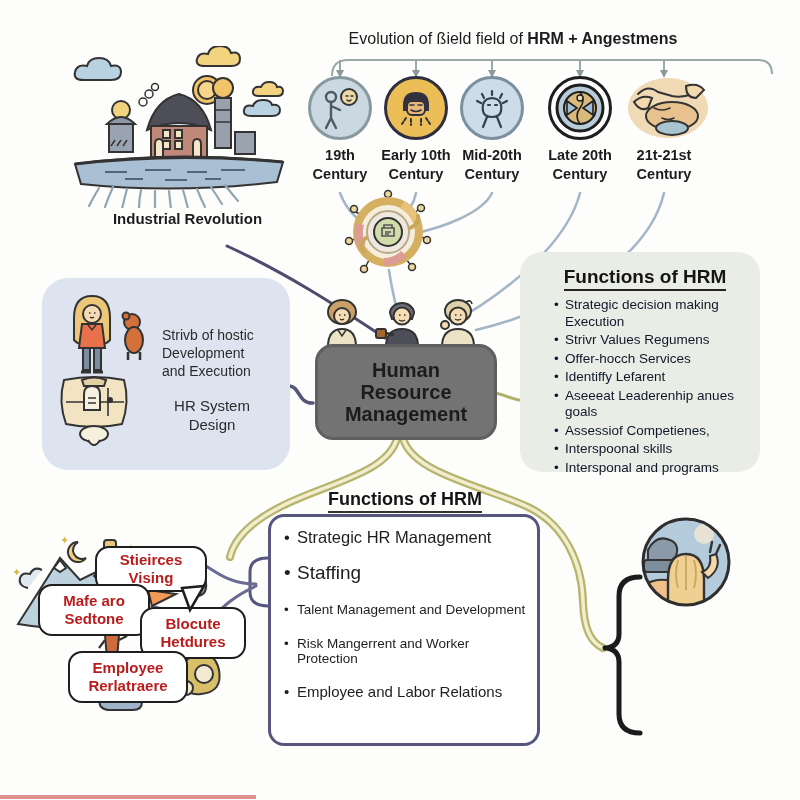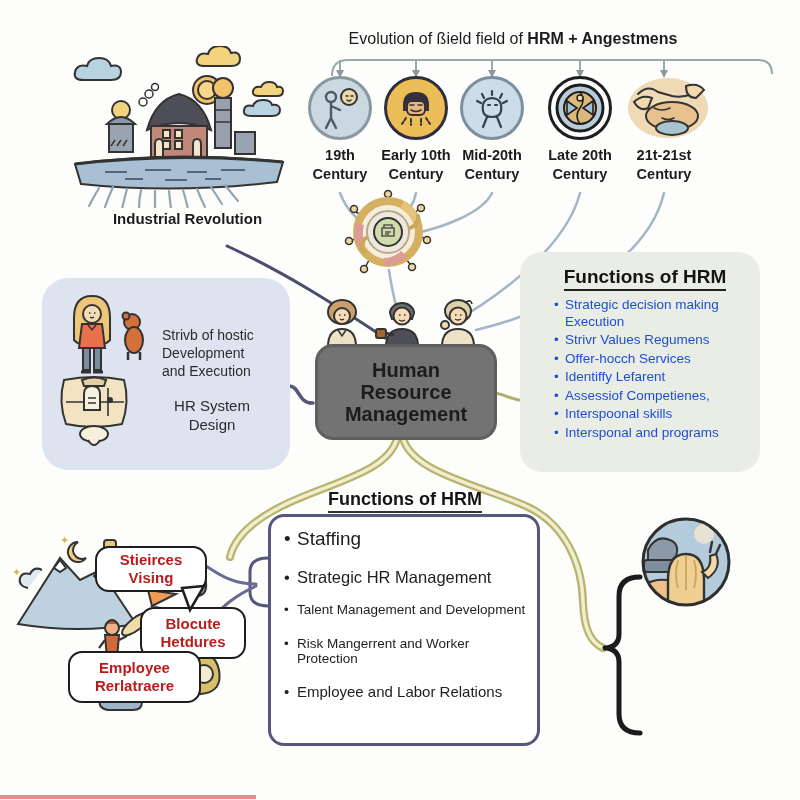--- a/index.html
+++ b/index.html
@@ -28,21 +28,21 @@
   
   .left-box{left:42px;top:278px;width:248px;height:192px;background:#dde4f0;border-radius:26px;z-index:1;}
   .lb-label1{left:162px;top:326px;width:128px;font-size:14px;line-height:18px;color:#2b2b2b;z-index:2;}
   .lb-label2{left:160px;top:396px;width:104px;font-size:15px;line-height:19px;color:#2b2b2b;text-align:center;z-index:2;}
 
   
   .right-box{left:520px;top:252px;width:240px;height:220px;background:#e9ede5;border-radius:22px;z-index:1;}
   .rb-title{left:545px;top:266px;width:200px;text-align:center;z-index:2;}
   .rb-title span{display:inline-block;font-size:19px;font-weight:800;color:#151515;border-bottom:2.5px solid #222;padding-bottom:1px;}
   .rb-list{left:554px;top:297px;width:190px;z-index:2;}
-  .rb-item{font-size:13.5px;line-height:16.5px;color:#1d4ed8;margin-bottom:2px;position:relative;padding-left:11px;}
+  .rb-item{font-size:13.5px;line-height:16.5px;color:#0f172a;margin-bottom:2px;position:relative;padding-left:11px;}
   .rb-item::before{content:"•";position:absolute;left:0;top:0;}
 
   
   .bottom-box{left:268px;top:514px;width:272px;height:232px;background:#ffffff;border:3.5px solid #56567e;border-radius:16px;z-index:2;box-sizing:border-box;}
   .bb-title{left:300px;top:489px;width:210px;text-align:center;z-index:2;}
   .bb-title span{display:inline-block;font-size:18px;font-weight:800;color:#151515;border-bottom:2px solid #333;padding-bottom:1px;}
   .bb-list{left:284px;top:528px;width:244px;z-index:3;}
   .bb-item{position:relative;padding-left:13px;color:#1e1e1e;}
   .bb-item::before{content:"•";position:absolute;left:0;top:0;}
   .bb-0{font-size:16.5px;margin-bottom:15px;font-weight:500;}
@@ -51,21 +51,21 @@
   .bb-3{font-size:13.5px;line-height:17px;margin-bottom:16px;}
   .bb-4{font-size:13.5px;margin-bottom:17px;}
   .bb-5{font-size:15px;}
 
   
   .bubble{background:#fff;border:2.5px solid #1e1e1e;border-radius:14px;display:flex;align-items:center;justify-content:center;
     font-size:15px;font-weight:700;line-height:18px;color:#b91c1c;text-align:center;z-index:2;box-sizing:border-box;}
   .bubble1{left:95px;top:546px;width:112px;height:46px;}
   .bubble2{left:38px;top:584px;width:112px;height:52px;}
   .bubble3{left:140px;top:607px;width:106px;height:52px;}
-  .bubble4{left:68px;top:651px;width:133px;height:52px;}
+  .bubble4{left:68px;top:651px;width:120px;height:52px;}
 
   
   .br-text{left:632px;top:596px;width:160px;font-size:13.5px;line-height:16.5px;font-weight:500;color:#1a1a1a;z-index:2;}
 
   .bottom-edge-line{left:0;top:795px;width:256px;height:4px;background:#e09090;z-index:2;}
 
   svg{display:block;}
 </style>
 </head>
 <body>
@@ -324,20 +324,21 @@
   <div class="abs lb-label2 pre">HR System
 Design</div>
 
   <div class="abs right-box"></div>
   <div class="abs rb-title"><span>Functions of HRM</span></div>
   <div class="abs rb-list">
     <div class="rb-item">Strategic decision making Execution</div>
     <div class="rb-item">Strivr Values Regumens</div>
     <div class="rb-item">Offer-hocch Services</div>
     <div class="rb-item">Identiffy Lefarent</div>
+    <div class="rb-item">Aseeeat Leaderenhip anues goals</div>
     <div class="rb-item">Assessiof Competienes,</div>
     <div class="rb-item">Interspoonal skills</div>
     <div class="rb-item">Intersponal and programs</div>
   </div>
 
   <svg class="abs" style="left:8px;top:528px;z-index:1" width="250" height="200" viewBox="0 0 250 200" fill="none">
     <g stroke="#333" stroke-width="2">
       <path d="M70 14 a10 10 0 1 0 8 16 a8 8 0 0 1 -8 -16 Z" fill="#f0d080"></path>
       <rect x="96" y="12" width="12" height="10" rx="3" fill="#e8c87a"></rect>
       <path d="M10 96 L52 30 L72 52 L92 42 L128 96 Q70 106 10 96 Z" fill="#bdd2de"></path>
@@ -370,34 +371,38 @@
   </svg>
 
   <svg class="abs" style="left:168px;top:584px;z-index:3" width="44" height="32" viewBox="0 0 44 32">
     <polygon points="14,4 36,2 22,26" fill="#ffffff" stroke="#1e1e1e" stroke-width="2.5"></polygon>
   </svg>
 
   <div class="abs bubble bubble1">
       <span class="pre">Stieirces
 Vising</span>
     </div>
+  <div class="abs bubble bubble2">
+      <span class="pre">Mafe aro
+Sedtone</span>
+    </div>
   <div class="abs bubble bubble3">
       <span class="pre">Blocute
 Hetdures</span>
     </div>
   <div class="abs bubble bubble4">
       <span class="pre">Employee
 Rerlatraere</span>
     </div>
 
   <div class="abs bottom-box"></div>
   <div class="abs bb-title"><span>Functions of HRM</span></div>
   <div class="abs bb-list">
+    <div class="bb-item bb-0">Strategic HR Management</div>
     <div class="bb-item bb-1">Staffing</div>
-    <div class="bb-item bb-0">Strategic HR Management</div>
     <div class="bb-item bb-2">Talent Management and Development</div>
     <div class="bb-item bb-4">Risk Mangerrent and Worker Protection</div>
     <div class="bb-item bb-5">Employee and Labor Relations</div>
   </div>
 
   <svg class="abs" style="left:640px;top:516px;z-index:2" width="92" height="92" viewBox="0 0 92 92">
     <defs>
         <clipPath id="brclip">
           <circle cx="46" cy="46" r="43"></circle>
         </clipPath>

